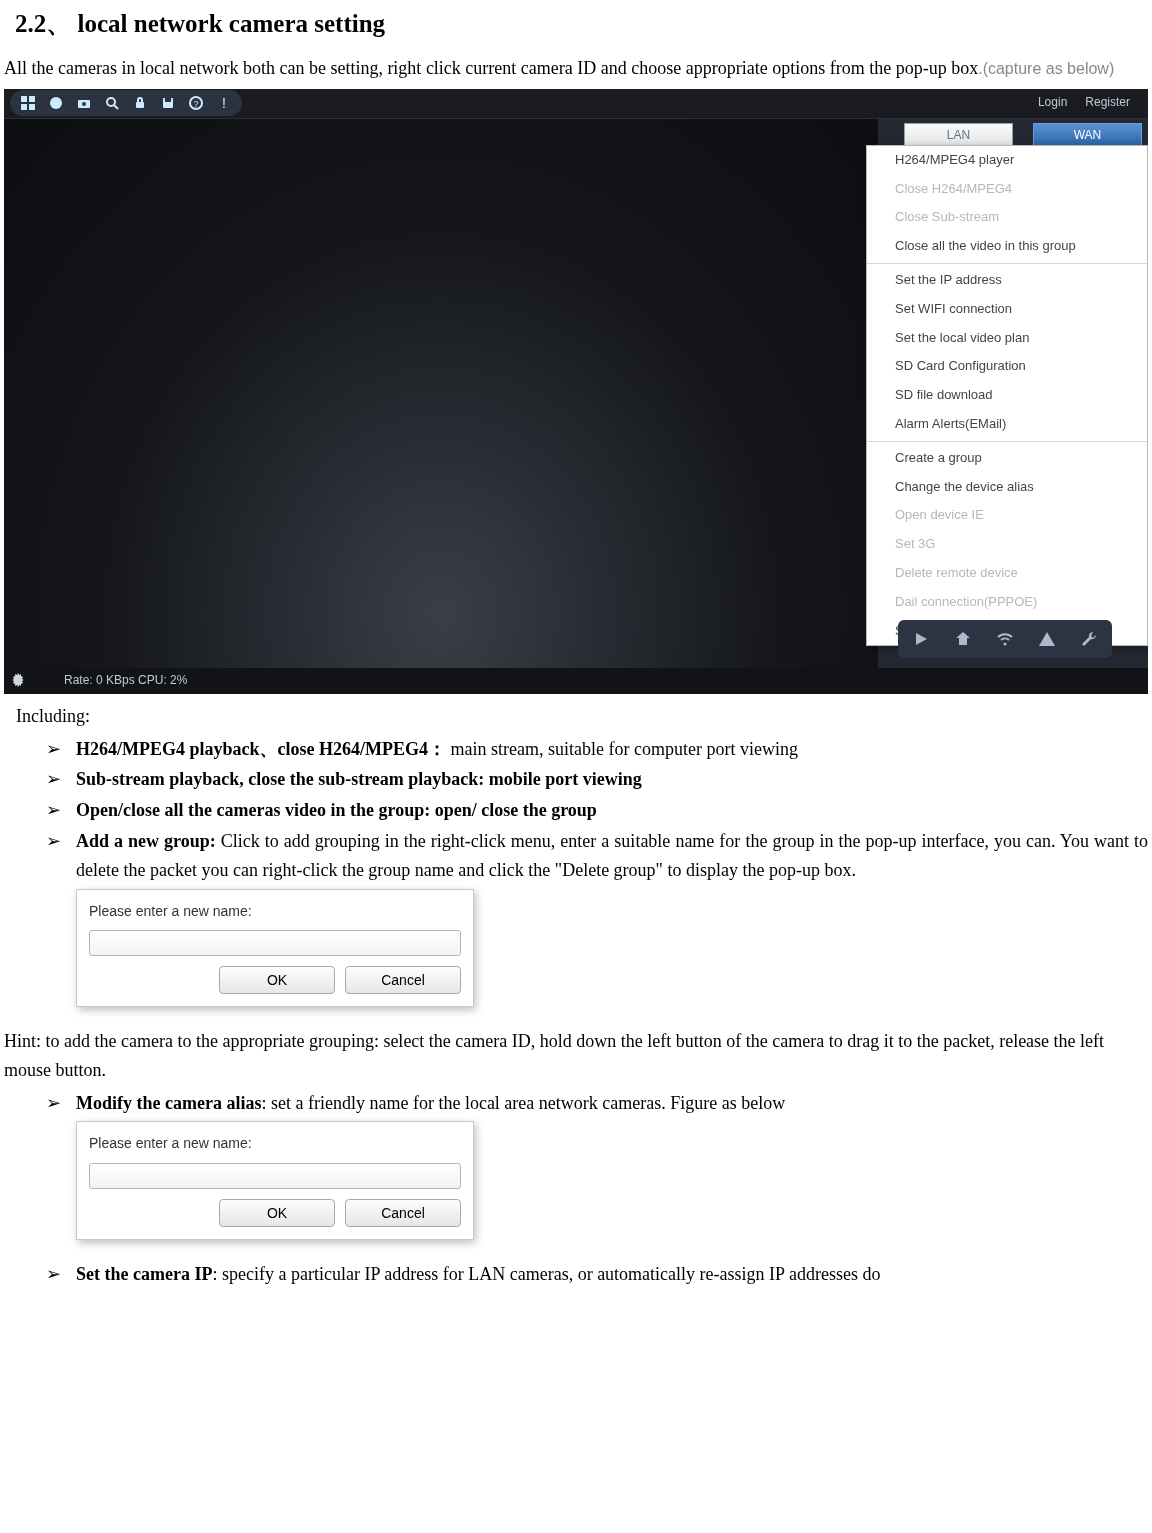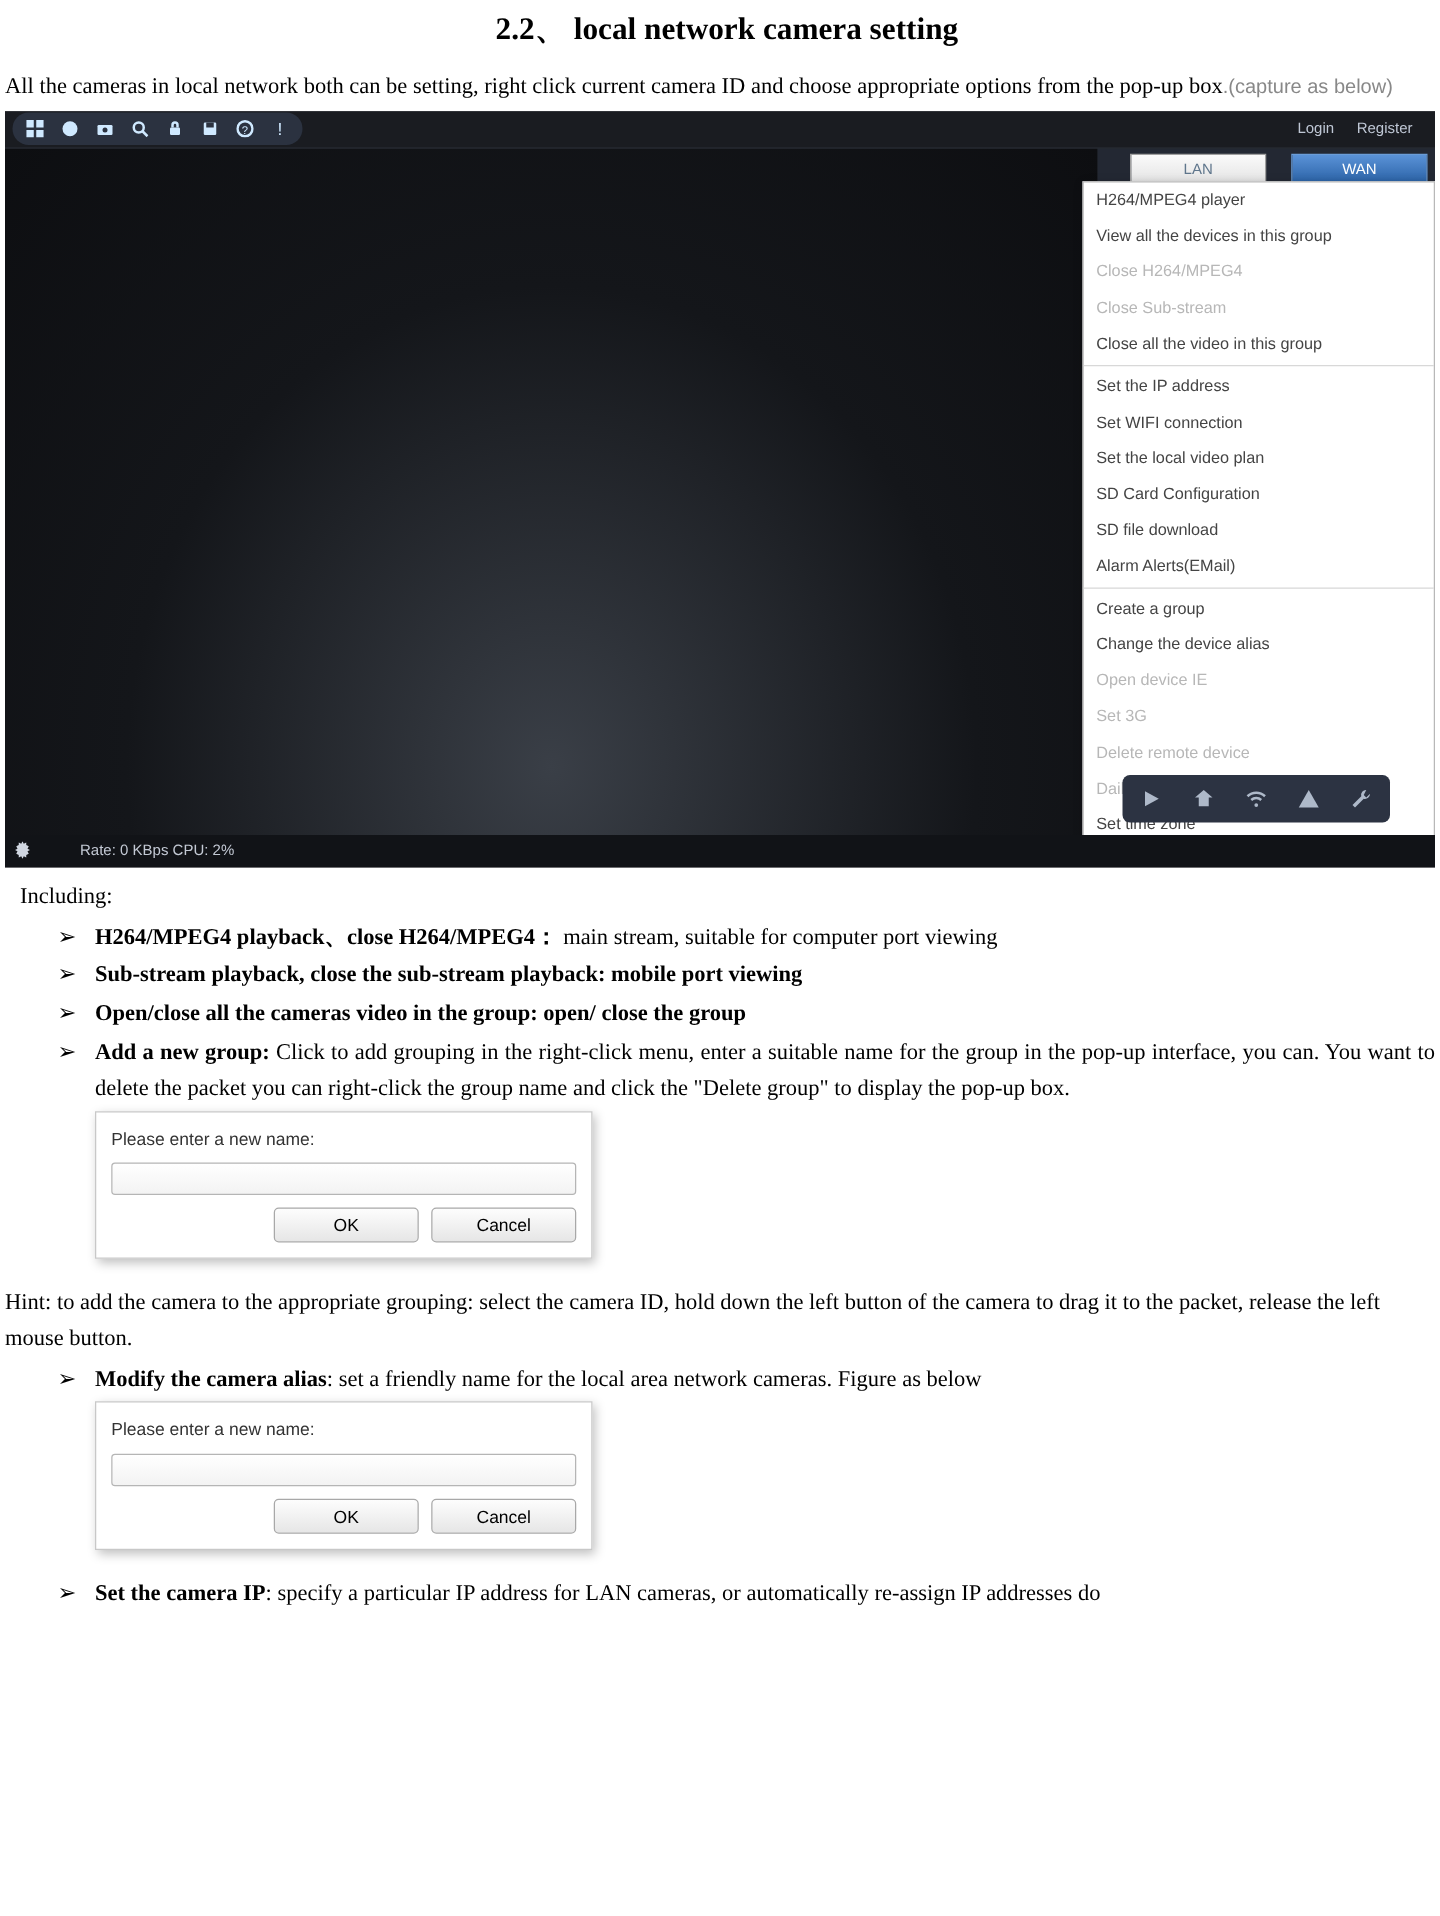--- a/index.html
+++ b/index.html
@@ -10,21 +10,20 @@
     font-size: 18px;
     line-height: 1.6;
     color: #000;
     width: 1152px;
   }
   h2 {
     font-family: "Times New Roman", serif;
     font-size: 25px;
     font-weight: bold;
     margin: 0 0 10px 11px;
-    text-align: center;
   }
   .intro-text { margin: 0 0 6px 0; }
   .gray-text { color: #888; font-family: Arial, sans-serif; font-size: 16px; }
   
   .screenshot {
     width: 1144px;
     height: 605px;
     background: #1a1c21;
     margin: 2px 0 8px 0;
     position: relative;
@@ -132,20 +131,21 @@
     background: #fff;
     border: 1px solid #b8b8b8;
     box-shadow: 2px 3px 8px rgba(0,0,0,0.35);
     color: #444;
     font-family: "Microsoft YaHei", Arial, sans-serif;
     font-size: 13px;
   }
   .context-menu .cm-item {
     padding: 4px 10px;
     white-space: nowrap;
+    margin-left: 18px;
   }
   .context-menu .cm-item.disabled {
     color: #b7b7b7;
   }
   .context-menu hr {
     border: none;
     border-top: 1px solid #d8d8d8;
     margin: 2px 0;
   }
   
@@ -276,21 +276,20 @@
 
   <div class="right-panel">
     <div class="lanwan">
       <div class="lanwan-tab">LAN</div>
       <div class="lanwan-tab active">WAN</div>
     </div>
   </div>
 
   <div class="context-menu">
     <div class="cm-item">H264/MPEG4 player</div>
-    <div class="cm-item">View all the devices in this group</div>
     <div class="cm-item disabled">Close H264/MPEG4</div>
     <div class="cm-item disabled">Close Sub-stream</div>
     <div class="cm-item">Close all the video in this group</div>
     <hr>
     <div class="cm-item">Set the IP address</div>
     <div class="cm-item">Set WIFI connection</div>
     <div class="cm-item">Set the local video plan</div>
     <div class="cm-item">SD Card Configuration</div>
     <div class="cm-item">SD file download</div>
     <div class="cm-item">Alarm Alerts(EMail)</div>

